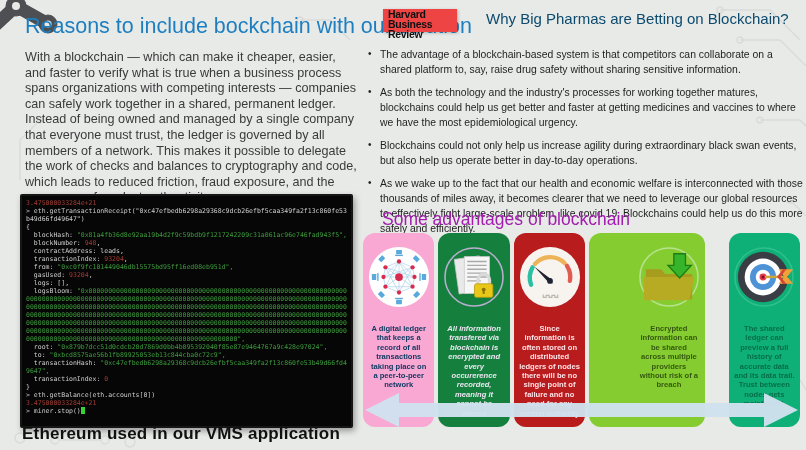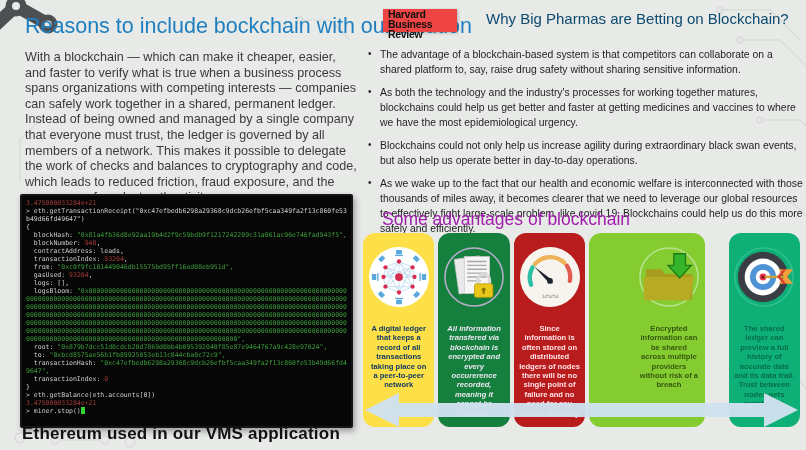--- a/index.html
+++ b/index.html
@@ -121,21 +121,21 @@
       </div>
       <div class="bullet">
         <span class="dot">•</span>
         <span class="btxt">As we wake up to the fact that our health and economic welfare is interconnected with those thousands of miles away, it becomes clearer that we need to leverage our global resources to effectively fight large-scale problem, like covid 19. Blockchains could help us do this more safely and efficiently.</span>
       </div>
     </div>
 
   <div class="adv-heading">Some advantages of blockchain</div>
 
   <div class="cards">
-    <div class="card" style="background: #fde047;">
+    <div class="card" style="background: #f9a8d4;">
       <svg class="icon" viewBox="0 0 64 64">
         <circle cx="32" cy="32" r="31" fill="#ffffff"></circle>
         <g stroke="#a9cfe9" stroke-width="0.7" fill="none">
           <path d="M32 16 L46 22 L48 32 L46 42 L32 48 L18 42 L16 32 L18 22 Z"></path>
           <path d="M32 16 L48 32 M32 16 L16 32 M32 16 L46 42 M32 16 L18 42 M46 22 L18 42 M46 22 L16 32 M46 22 L32 48 M18 22 L46 42 M18 22 L48 32 M18 22 L32 48 M16 32 L48 32 M32 16 L32 48 M18 42 L46 42"></path>
         </g>
         <g fill="#d82a4e">
           <circle cx="32" cy="16" r="2.2"></circle>
             <circle cx="46" cy="22" r="2.2"></circle>
             <circle cx="48" cy="32" r="2.2"></circle>

